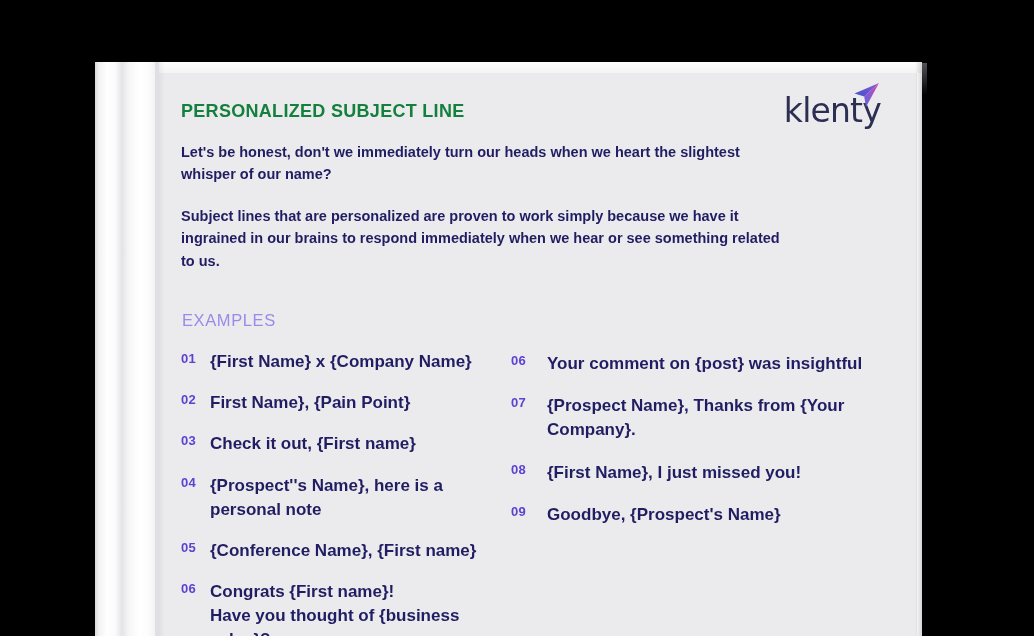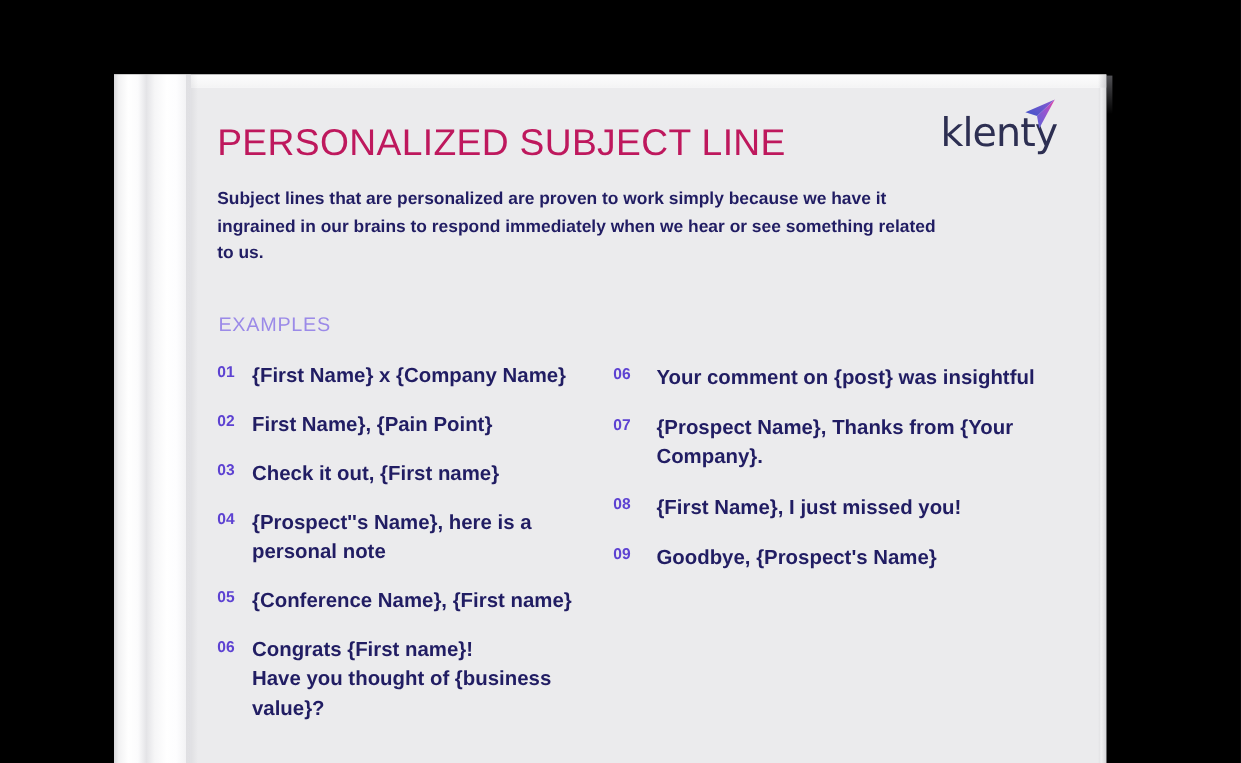--- a/index.html
+++ b/index.html
@@ -104,24 +104,24 @@
   .doc-body {
     position: absolute;
     left: 86px;
     top: 40px;
     right: 16px;
     bottom: 0;
     z-index: 5;
   }
 
   .doc-title {
-    font-size: 31px;
-    font-weight: 400;
+    font-size: 18px;
+    font-weight: 700;
     letter-spacing: 0.3px;
-    color: #be185d;
+    color: #15803d;
     margin: 0;
     text-transform: uppercase;
     line-height: 1.1;
   }
 
   
   .logo {
     position: absolute;
     right: 25px;
     top: -8px;
@@ -226,20 +226,21 @@
             <stop offset="100%" stop-color="#8e5bd2"></stop>
           </linearGradient>
         </defs>
         <path d="M30 3 L17 27 L15.2 16.6 Z" fill="url(#planeGradA)"></path>
         <path d="M30 3 L5.5 13.5 L15.2 16.6 Z" fill="url(#planeGradB)"></path>
       </svg>
     </div>
 
     <h1 class="doc-title">PERSONALIZED SUBJECT LINE</h1>
 
+    <p class="para gap">Let's be honest, don't we immediately turn our heads when we heart the slightest whisper of our name?</p>
     <p class="para gap">Subject lines that are personalized are proven to work simply because we have it ingrained in our brains to respond immediately when we hear or see something related to us.</p>
 
     <div class="examples-heading">EXAMPLES</div>
 
     <div class="columns">
 
       <div class="col col-left">
         <div class="ex-item">
           <span class="ex-num">01</span>
           <span class="ex-text">{First Name} x {Company Name}</span>

